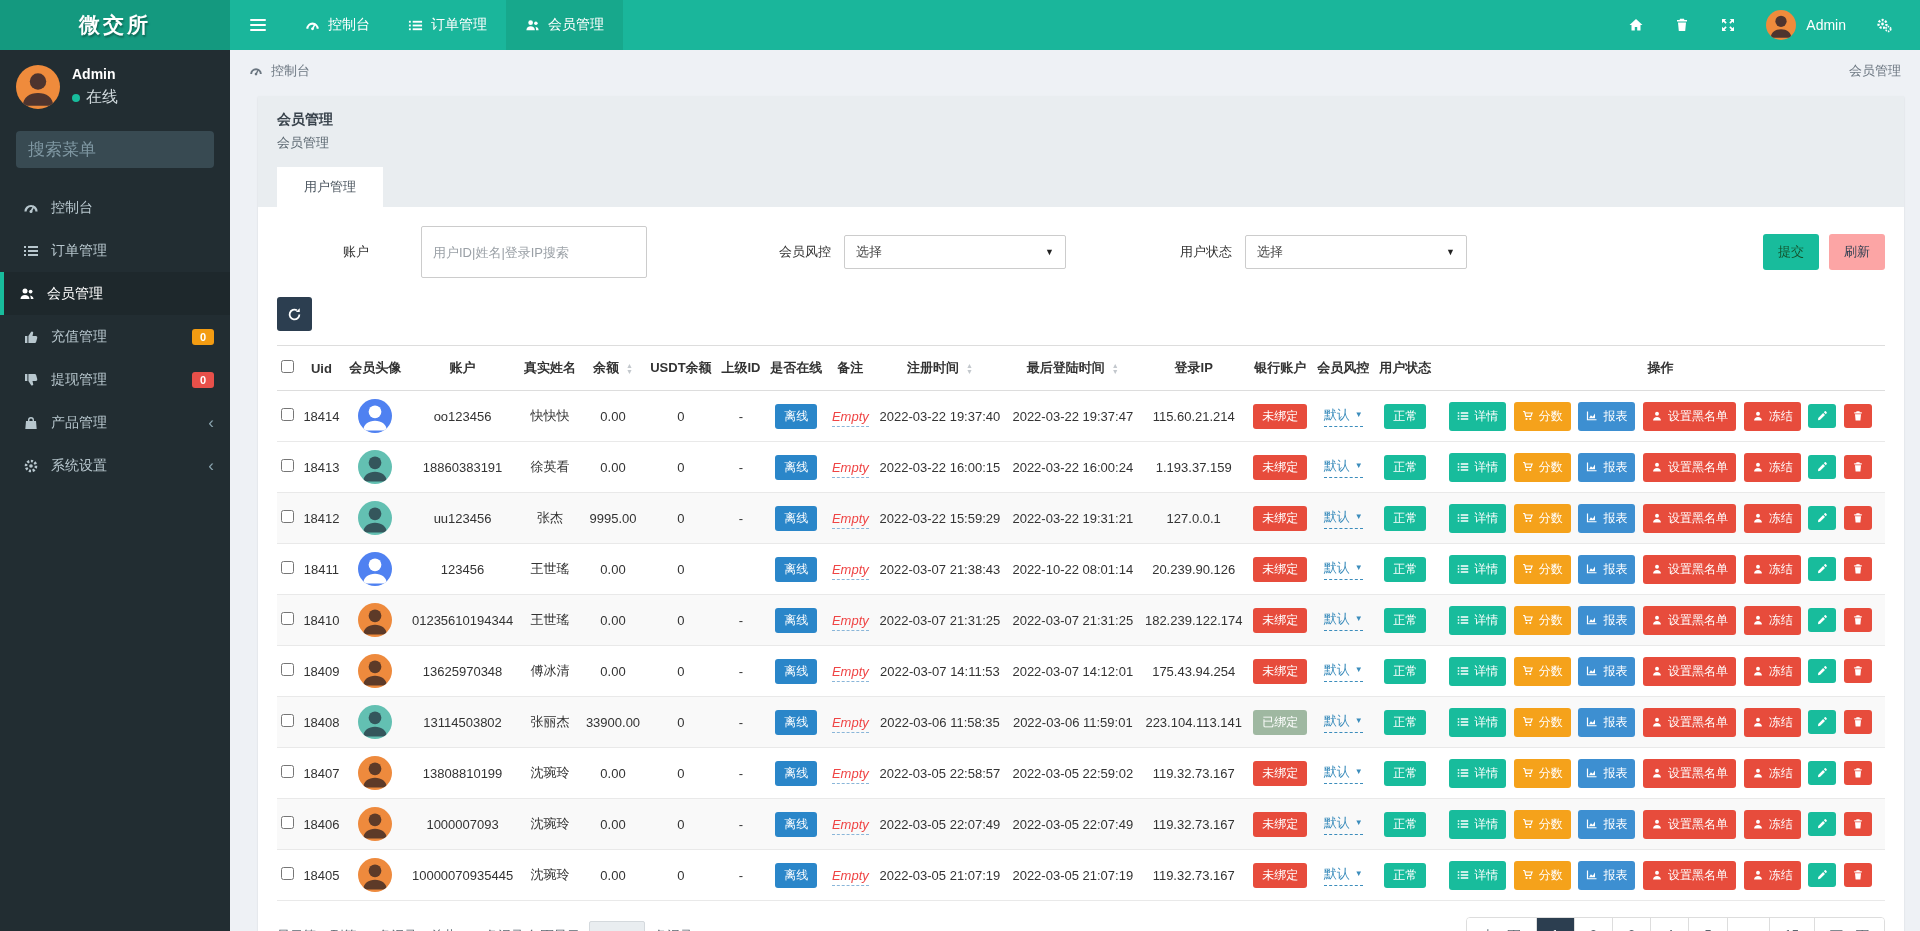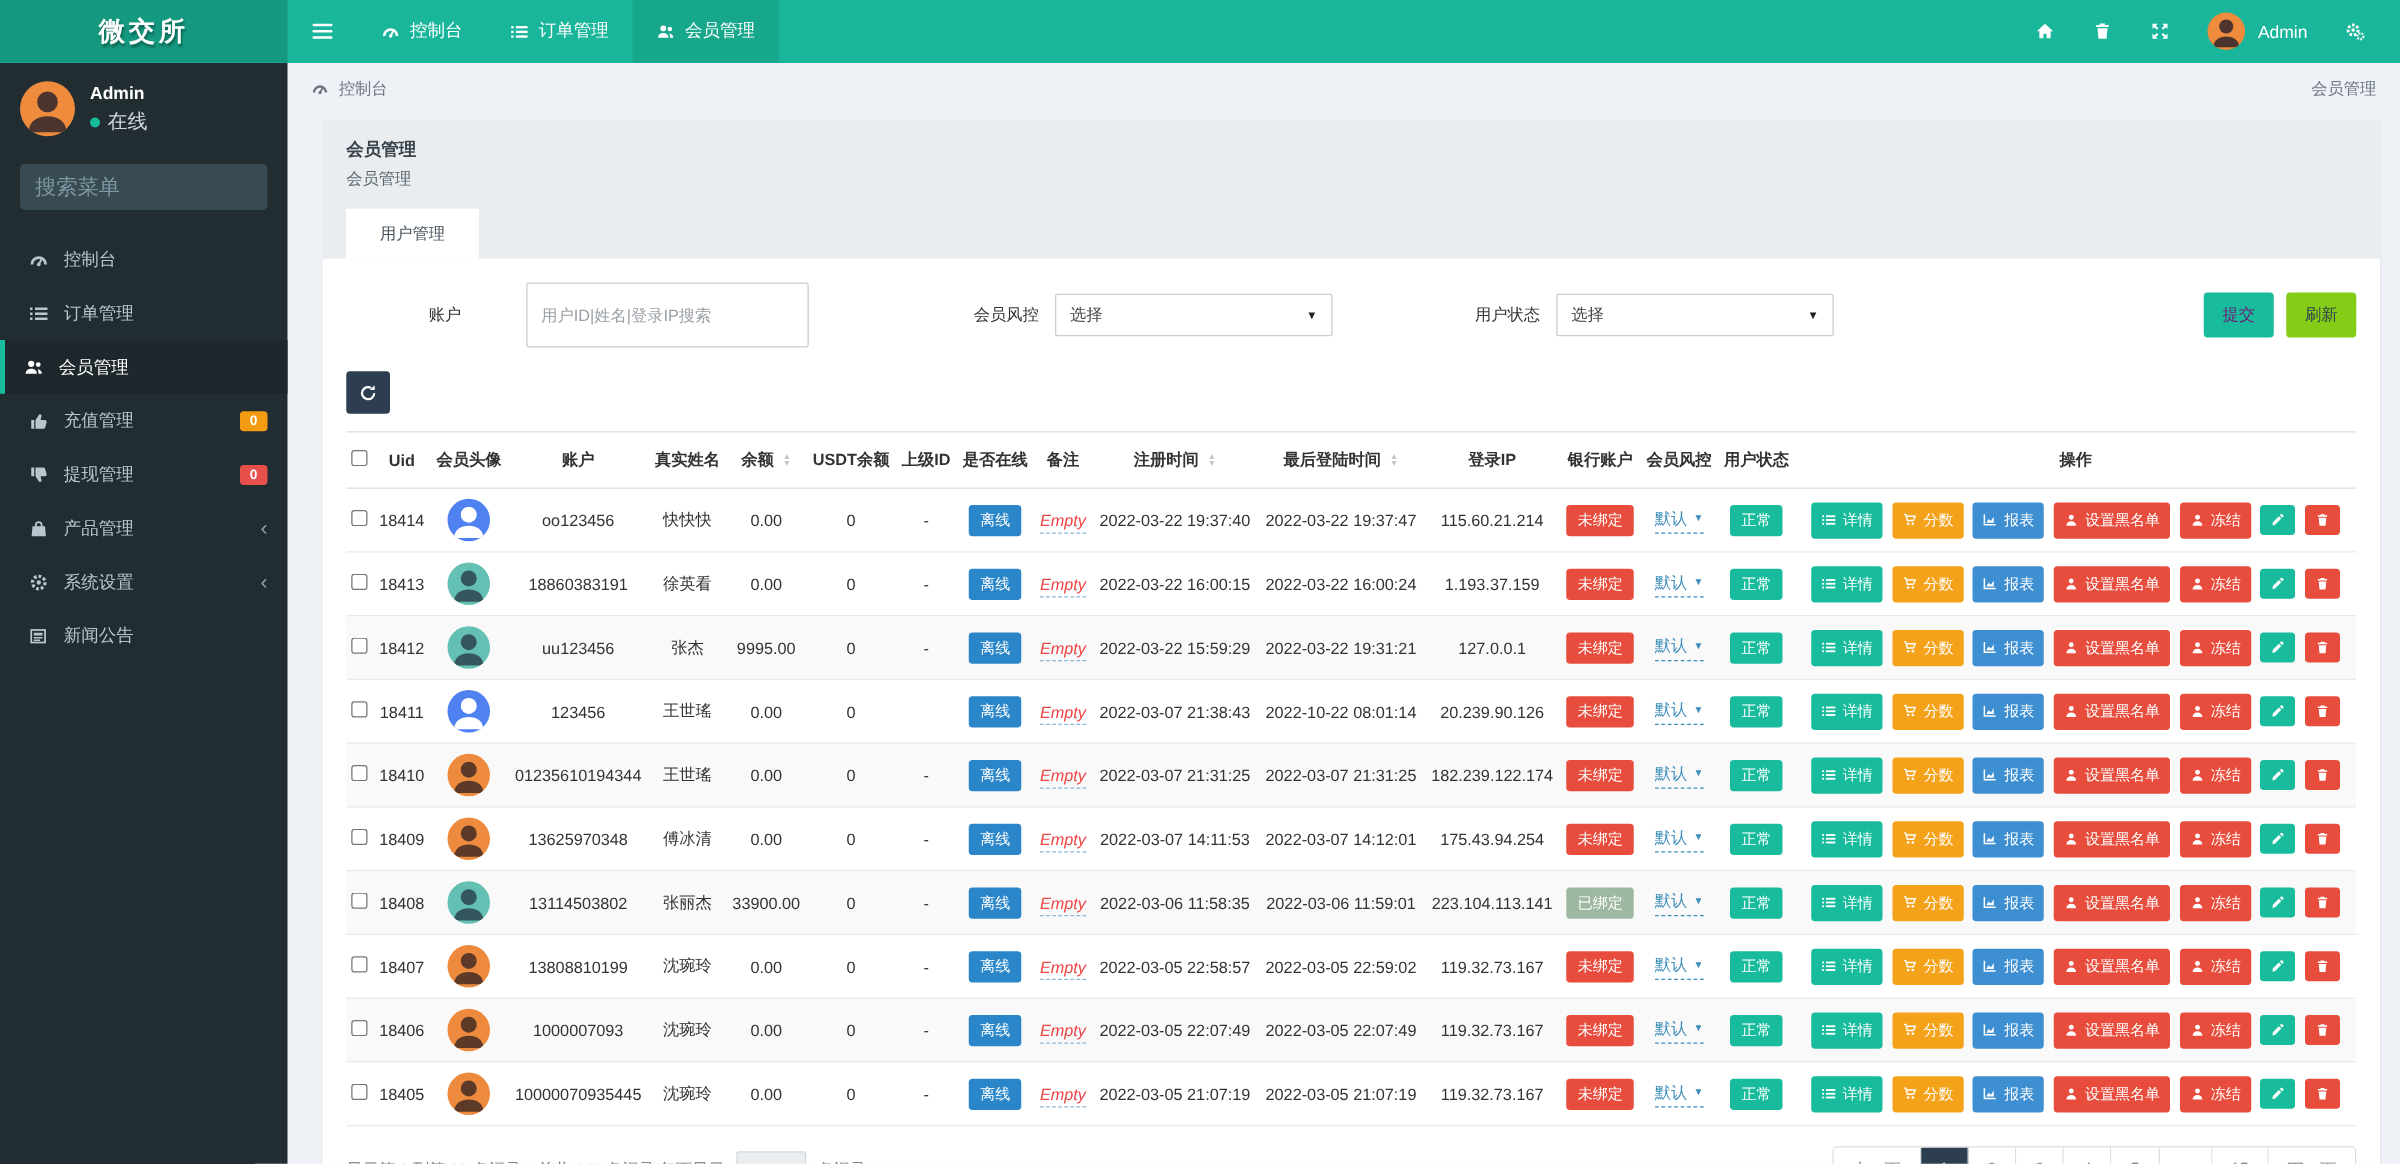--- a/index.html
+++ b/index.html
@@ -68,22 +68,22 @@
   .filter-row { display:flex; align-items:center; margin-bottom:19px; }
   .fgroup { display:flex; align-items:center; gap:13px; }
   .flabel { font-size:13px; color:#333; white-space:nowrap; }
   .txt-input { width:226px; height:52px; border:1px solid #ccc; border-radius:2px; padding:0 11px; font-size:13px; color:#555; font-family:inherit; outline:none;margin-left:39px; }
   .txt-input::placeholder { color:#9aa0a6; }
   .select { width:222px; height:34px; border:1px solid #ccc; border-radius:2px; background:#fff; display:flex; align-items:center; justify-content:space-between; padding:0 11px; font-size:13px; color:#444; cursor:pointer; }
   .select .caret { font-size:9px; color:#222; }
   .g1 { margin-left:66px; } .g2 { margin-left:132px; } .g3 { margin-left:114px; }
   .fbuttons { margin-left:auto; display:flex; gap:10px; }
   .btn { border:none; border-radius:3px; font-size:13px; padding:9px 15px; cursor:pointer; font-family:inherit; }
-  .btn-submit { background:#18bc9c; color:#701a75; }
-  .btn-refresh { background:#84cc16; color:#2c3e50; }
+  .btn-submit { background:#18bc9c; color:#14532d; }
+  .btn-refresh { background:#fca5a5; color:#2c3e50; }
   .sq-refresh { width:35px; height:34px; background:#2c3e50; border:none; border-radius:3px; color:#fff; display:flex; align-items:center; justify-content:center; cursor:pointer; margin-bottom:14px; }
   .sq-refresh .ico { width:15px; height:15px; }
 
   
   table { width:100%; border-collapse:collapse; font-size:13px; color:#333; }
   thead th { font-weight:bold; text-align:center; padding:13px 4px; border-top:1px solid #ddd; border-bottom:1px solid #ddd; white-space:nowrap; }
   tbody td { text-align:center; padding:8px 4px; border-bottom:1px solid #e9e9e9; white-space:nowrap; vertical-align:middle; }
   tbody tr:nth-child(odd):not(:first-child) { background:#f9f9f9; }
   .sort-arrows { display:inline-flex; flex-direction:column; margin-left:7px; vertical-align:middle; color:#c3c8cd; cursor:pointer; }
   .sort-arrows i { font-style:normal; font-size:7px; line-height:6px; }
@@ -284,31 +284,20 @@
     <li class="side-item">
       <span class="ico">
           <svg viewBox="0 0 16 16">
             <circle cx="8" cy="8" r="5" fill="none" stroke="currentColor" stroke-width="2.6" stroke-dasharray="2.2 1.6"></circle>
             <circle cx="8" cy="8" r="1.8" fill="currentColor"></circle>
           </svg>
         </span>
       <span>系统设置</span>
       <span class="chevron">‹</span>
     </li>
-    <li class="side-item">
-      <span class="ico">
-          <svg viewBox="0 0 16 16">
-            <rect x="2" y="3" width="11" height="10" fill="none" stroke="currentColor" stroke-width="1.4"></rect>
-            <rect x="4" y="5.2" width="7" height="2.2" fill="currentColor"></rect>
-            <rect x="4" y="8.6" width="7" height="1.2" fill="currentColor"></rect>
-            <rect x="4" y="10.6" width="5" height="1.2" fill="currentColor"></rect>
-          </svg>
-        </span>
-      <span>新闻公告</span>
-    </li>
   </ul>
 </div>
 
 <div class="content">
   <div class="breadcrumb-bar">
     <span class="breadcrumb-left">
       <span class="ico">
           <svg viewBox="0 0 16 16">
             <path d="M2.5 11.5a5.5 5.5 0 1 1 11 0" fill="none" stroke="currentColor" stroke-width="2.2"></path>
             <path d="M8 11.5 11 6" stroke="currentColor" stroke-width="1.6"></path>

